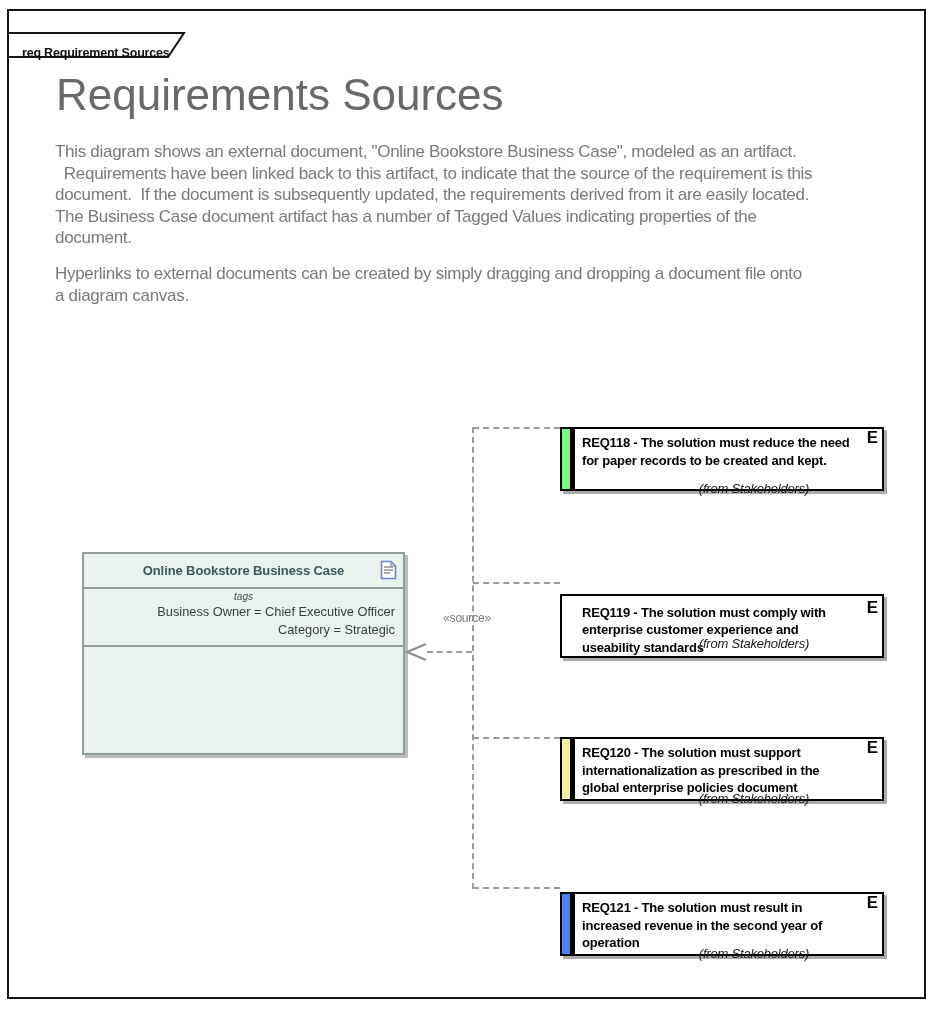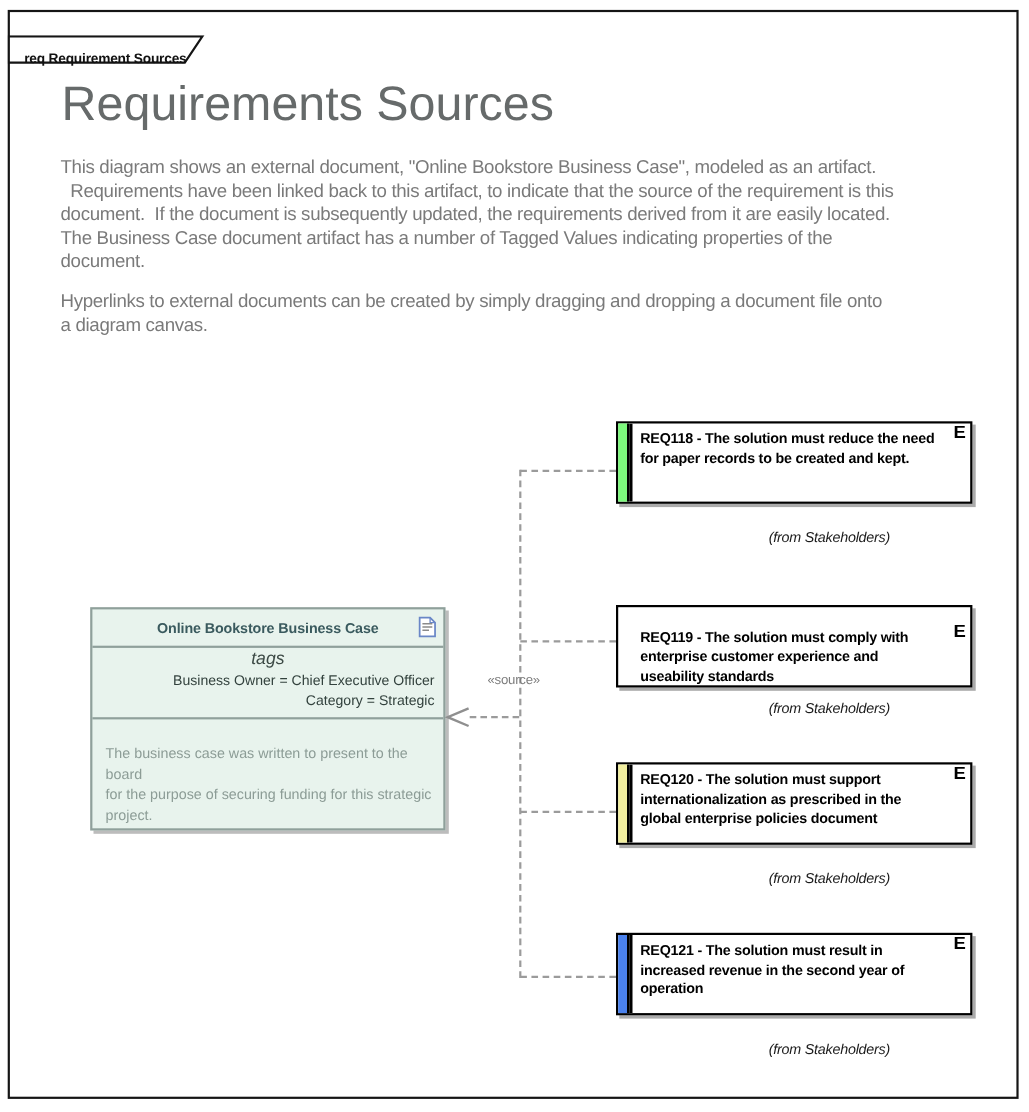--- a/index.html
+++ b/index.html
@@ -21,27 +21,27 @@
   .para2 { top:263px; }
 
   
   .artifact { position:absolute; left:82px; top:552px; width:323px; height:203px;
               border:2px solid #8FA09B; box-shadow:3px 3px 0 #bcbcbc; display:flex; flex-direction:column; }
   .artifact-header { position:relative; height:35px; border-bottom:2px solid #8FA09B;
                      display:flex; align-items:center; justify-content:center; }
   .artifact-title { font-size:13px; font-weight:bold; letter-spacing:-0.1px; }
   .artifact-doc-icon { position:absolute; right:6px; top:6px; }
   .artifact-tags { border-bottom:2px solid #8FA09B; padding:2px 8px 6px 8px; }
-  .tags-header { text-align:center; font-style:italic; font-size:16px; color:#3d4a46; margin-bottom:1px; }
+  .tags-header { text-align:center; font-style:italic; font-size:10px; color:#3d4a46; margin-bottom:1px; }
   .tag-line { font-size:12.8px; line-height:18px; color:#32413d; white-space:nowrap;text-align:right; }
   .artifact-notes { flex:1; padding:22px 10px 0 12px; font-size:13px; line-height:18.5px; white-space:pre-wrap; }
 
   
-  .req-box { position:absolute; left:560px; width:324px; height:75px; background:#fff;
-             border:2px solid #000; box-shadow:3px 3px 0 #ababab; display:flex; }
+  .req-box { position:absolute; left:560px; width:324px; height:64px; background:#fff;
+             border:2px solid #000; box-shadow:3px 3px 0 #ababab; display:flex;margin-top:44px; }
   .req-top-1 { top:383px; } .req-top-2 { top:550px;align-items:flex-end; } .req-top-3 { top:693px; } .req-top-4 { top:848px; }
   .req-bar { width:10px; border-right:2px solid #000; }
   .req-sep { width:3px; background:#fff; border-right:3px solid #000; }
   .req-content { flex:1; position:relative; padding:5px 26px 0 7px; font-size:13px; font-weight:bold;
                  line-height:17.5px; color:#000; letter-spacing:-0.2px; }
   .req-badge { position:absolute; top:0px; right:5px; font-size:16px; font-weight:800; color:#000;
                font-family:"Liberation Sans",sans-serif; transform:scaleX(1.05); }
   .req-from { position:absolute; left:592px; width:324px; text-align:center; font-size:13px;
               font-style:italic; color:#1a1a1a; letter-spacing:-0.2px; }
   .from-top-1 { top:481px; } .from-top-2 { top:636px; } .from-top-3 { top:791px; } .from-top-4 { top:946px; }
@@ -89,23 +89,20 @@
           <line x1="4" y1="10" x2="13" y2="10" stroke="#8a8a8a" stroke-width="1.4"></line>
           <line x1="4" y1="13" x2="10" y2="13" stroke="#8a8a8a" stroke-width="1.4"></line>
         </svg>
       </span>
     </div>
     <div class="artifact-tags">
       <div class="tags-header">tags</div>
       <div class="tag-line">Business Owner = Chief Executive Officer</div>
       <div class="tag-line">Category = Strategic</div>
     </div>
-    <div class="artifact-notes" style="color: rgb(140, 156, 150);">The business case was written to present to the board
-for the purpose of securing funding for this strategic
-project.</div>
   </div>
 
   <div class="conn-trunk"></div>
   <div class="conn-branch branch-1"></div>
   <div class="conn-branch branch-2"></div>
   <div class="conn-branch branch-3"></div>
   <div class="conn-branch branch-4"></div>
   <div class="conn-arrow-line"></div>
   <div class="conn-arrowhead">
     <svg width="24" height="20" viewBox="0 0 24 20">

